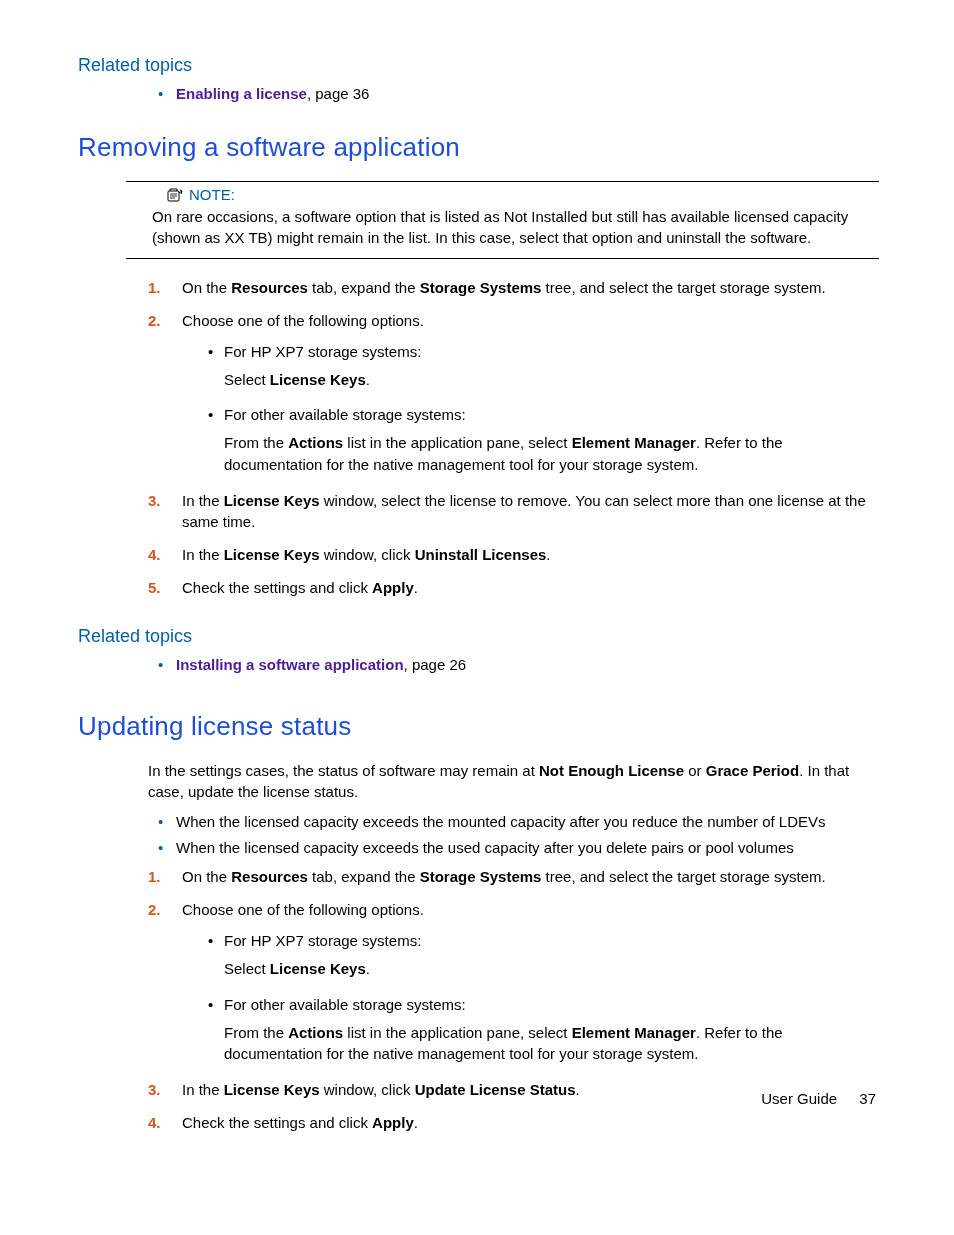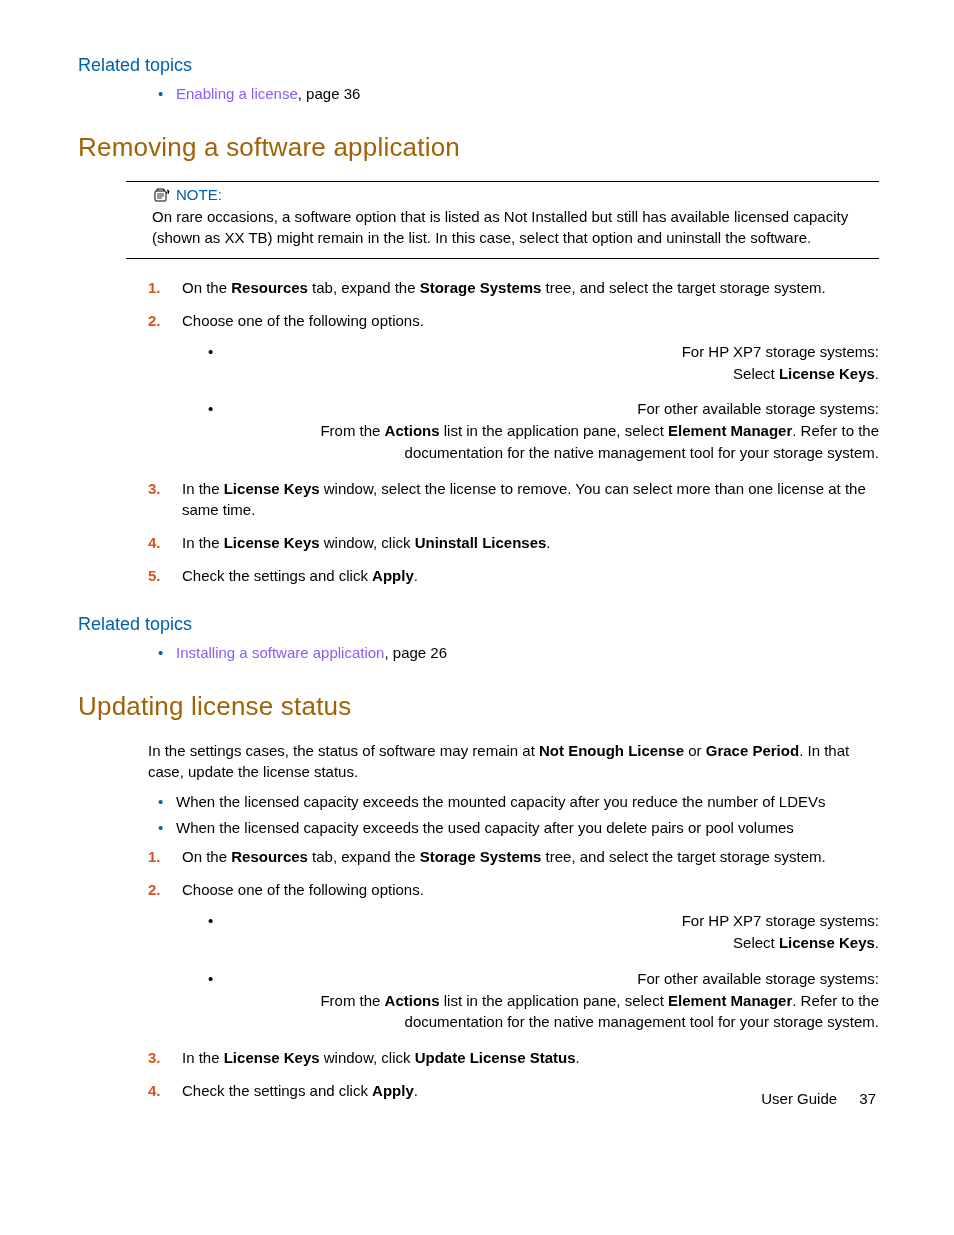--- a/index.html
+++ b/index.html
@@ -21,21 +21,21 @@
     height: 1171px;
     position: relative;
   }
   .related-heading {
     color: #0061aa;
     font-size: 18px;
     font-weight: 400;
     margin: 0 0 8px 0;
   }
   .h2 {
-    color: #a16207;
+    color: #1d4ed8;
     font-size: 26px;
     font-weight: 300;
     margin: 28px 0 18px 0;
     letter-spacing: 0.2px;
   }
   ul.bulleted {
     list-style: none;
     padding: 0;
     margin: 0 0 0 70px;
   }
@@ -47,36 +47,37 @@
   }
   ul.bulleted > li::before {
     content: "•";
     position: absolute;
     left: 10px;
     top: 0;
     color: #0061aa;
     font-size: 15px;
   }
   a.xref {
-    color: #8b5cf6;
+    color: #4c1d95;
     text-decoration: none;
+    font-weight: bold;
   }
   .note-divider {
     border: 0;
     border-top: 1px solid #000;
     margin: 0;
   }
   .note-block {
     margin-left: 48px;
   }
   .note-head {
     display: flex;
     align-items: center;
     gap: 6px;
-    margin: 4px 0 4px 0;
+    margin: 4px 0 4px 13px;
     padding-left: 28px;
   }
   .note-label {
     color: #0061aa;
     font-size: 15px;
   }
   .note-body {
     margin: 0 0 10px 26px;
     line-height: 1.35;
   }
@@ -104,31 +105,31 @@
   ul.sub-bullets {
     list-style: none;
     padding: 0;
     margin: 10px 0 0 22px;
   }
   ul.sub-bullets > li {
     position: relative;
     padding-left: 20px;
     margin: 0 0 14px 0;
     line-height: 1.45;
-    text-align: right;
   }
   ul.sub-bullets > li::before {
     content: "•";
     position: absolute;
     left: 4px;
     top: 0;
     color: #000;
   }
   .sub-bullets .sub-line2 {
     display: block;
+    margin-top: 6px;
   }
   .b { font-weight: 700; }
   .para {
     margin: 6px 0 10px 70px;
     line-height: 1.4;
   }
   .footer {
     position: absolute;
     bottom: 64px;
     right: 78px;
@@ -204,21 +205,21 @@
     </li>
   </ol>
 
   <div class="related-heading" style="margin-top:28px">Related topics</div>
   <ul class="bulleted">
     <li>
       <a class="xref" href="#">Installing a software application</a><span>, page 26</span>
     </li>
   </ul>
 
-  <div class="h2" style="margin-top:28px">Updating license status</div>
+  <div class="h2" style="margin-top:36px">Updating license status</div>
 
   <div class="para">
     <span>In the settings cases, the status of software may remain at </span><span class="b">Not Enough License</span><span> or </span><span class="b">Grace Period</span><span>. In that case, update the license status.</span>
   </div>
 
   <ul class="bulleted" style="margin-top:4px">
     <li>When the licensed capacity exceeds the mounted capacity after you reduce the number of LDEVs</li>
     <li>When the licensed capacity exceeds the used capacity after you delete pairs or pool volumes</li>
   </ul>
 

